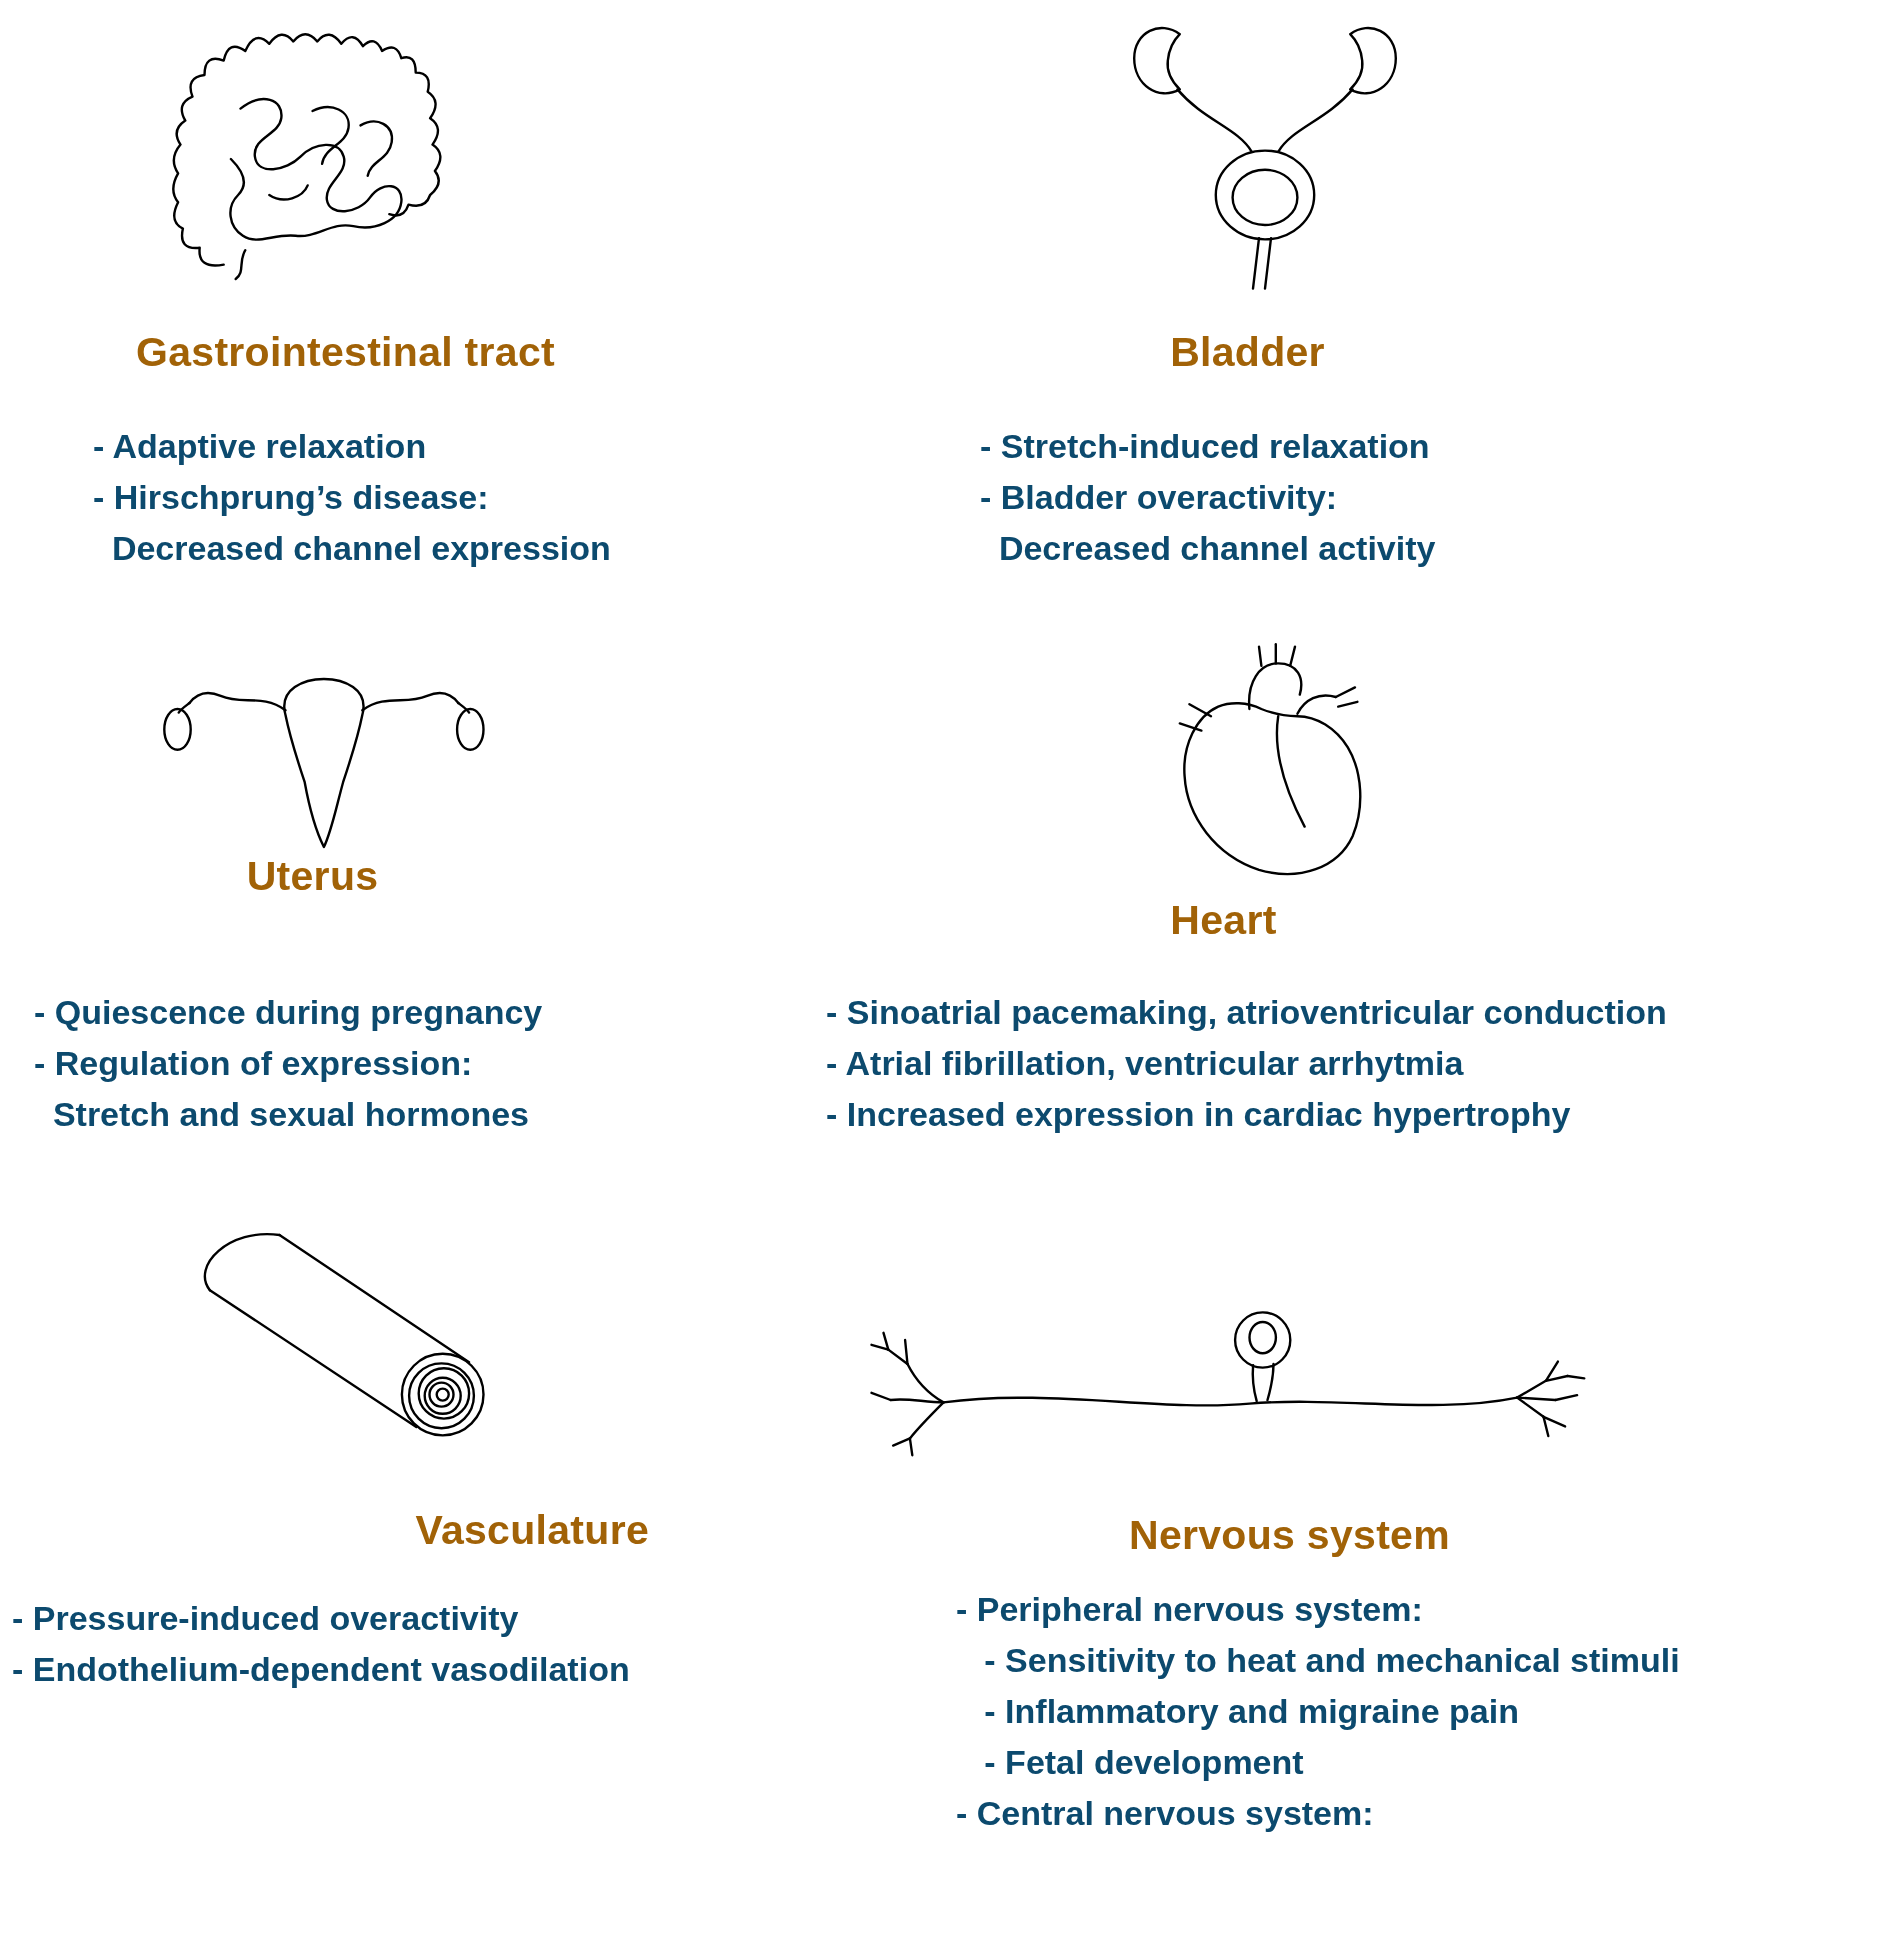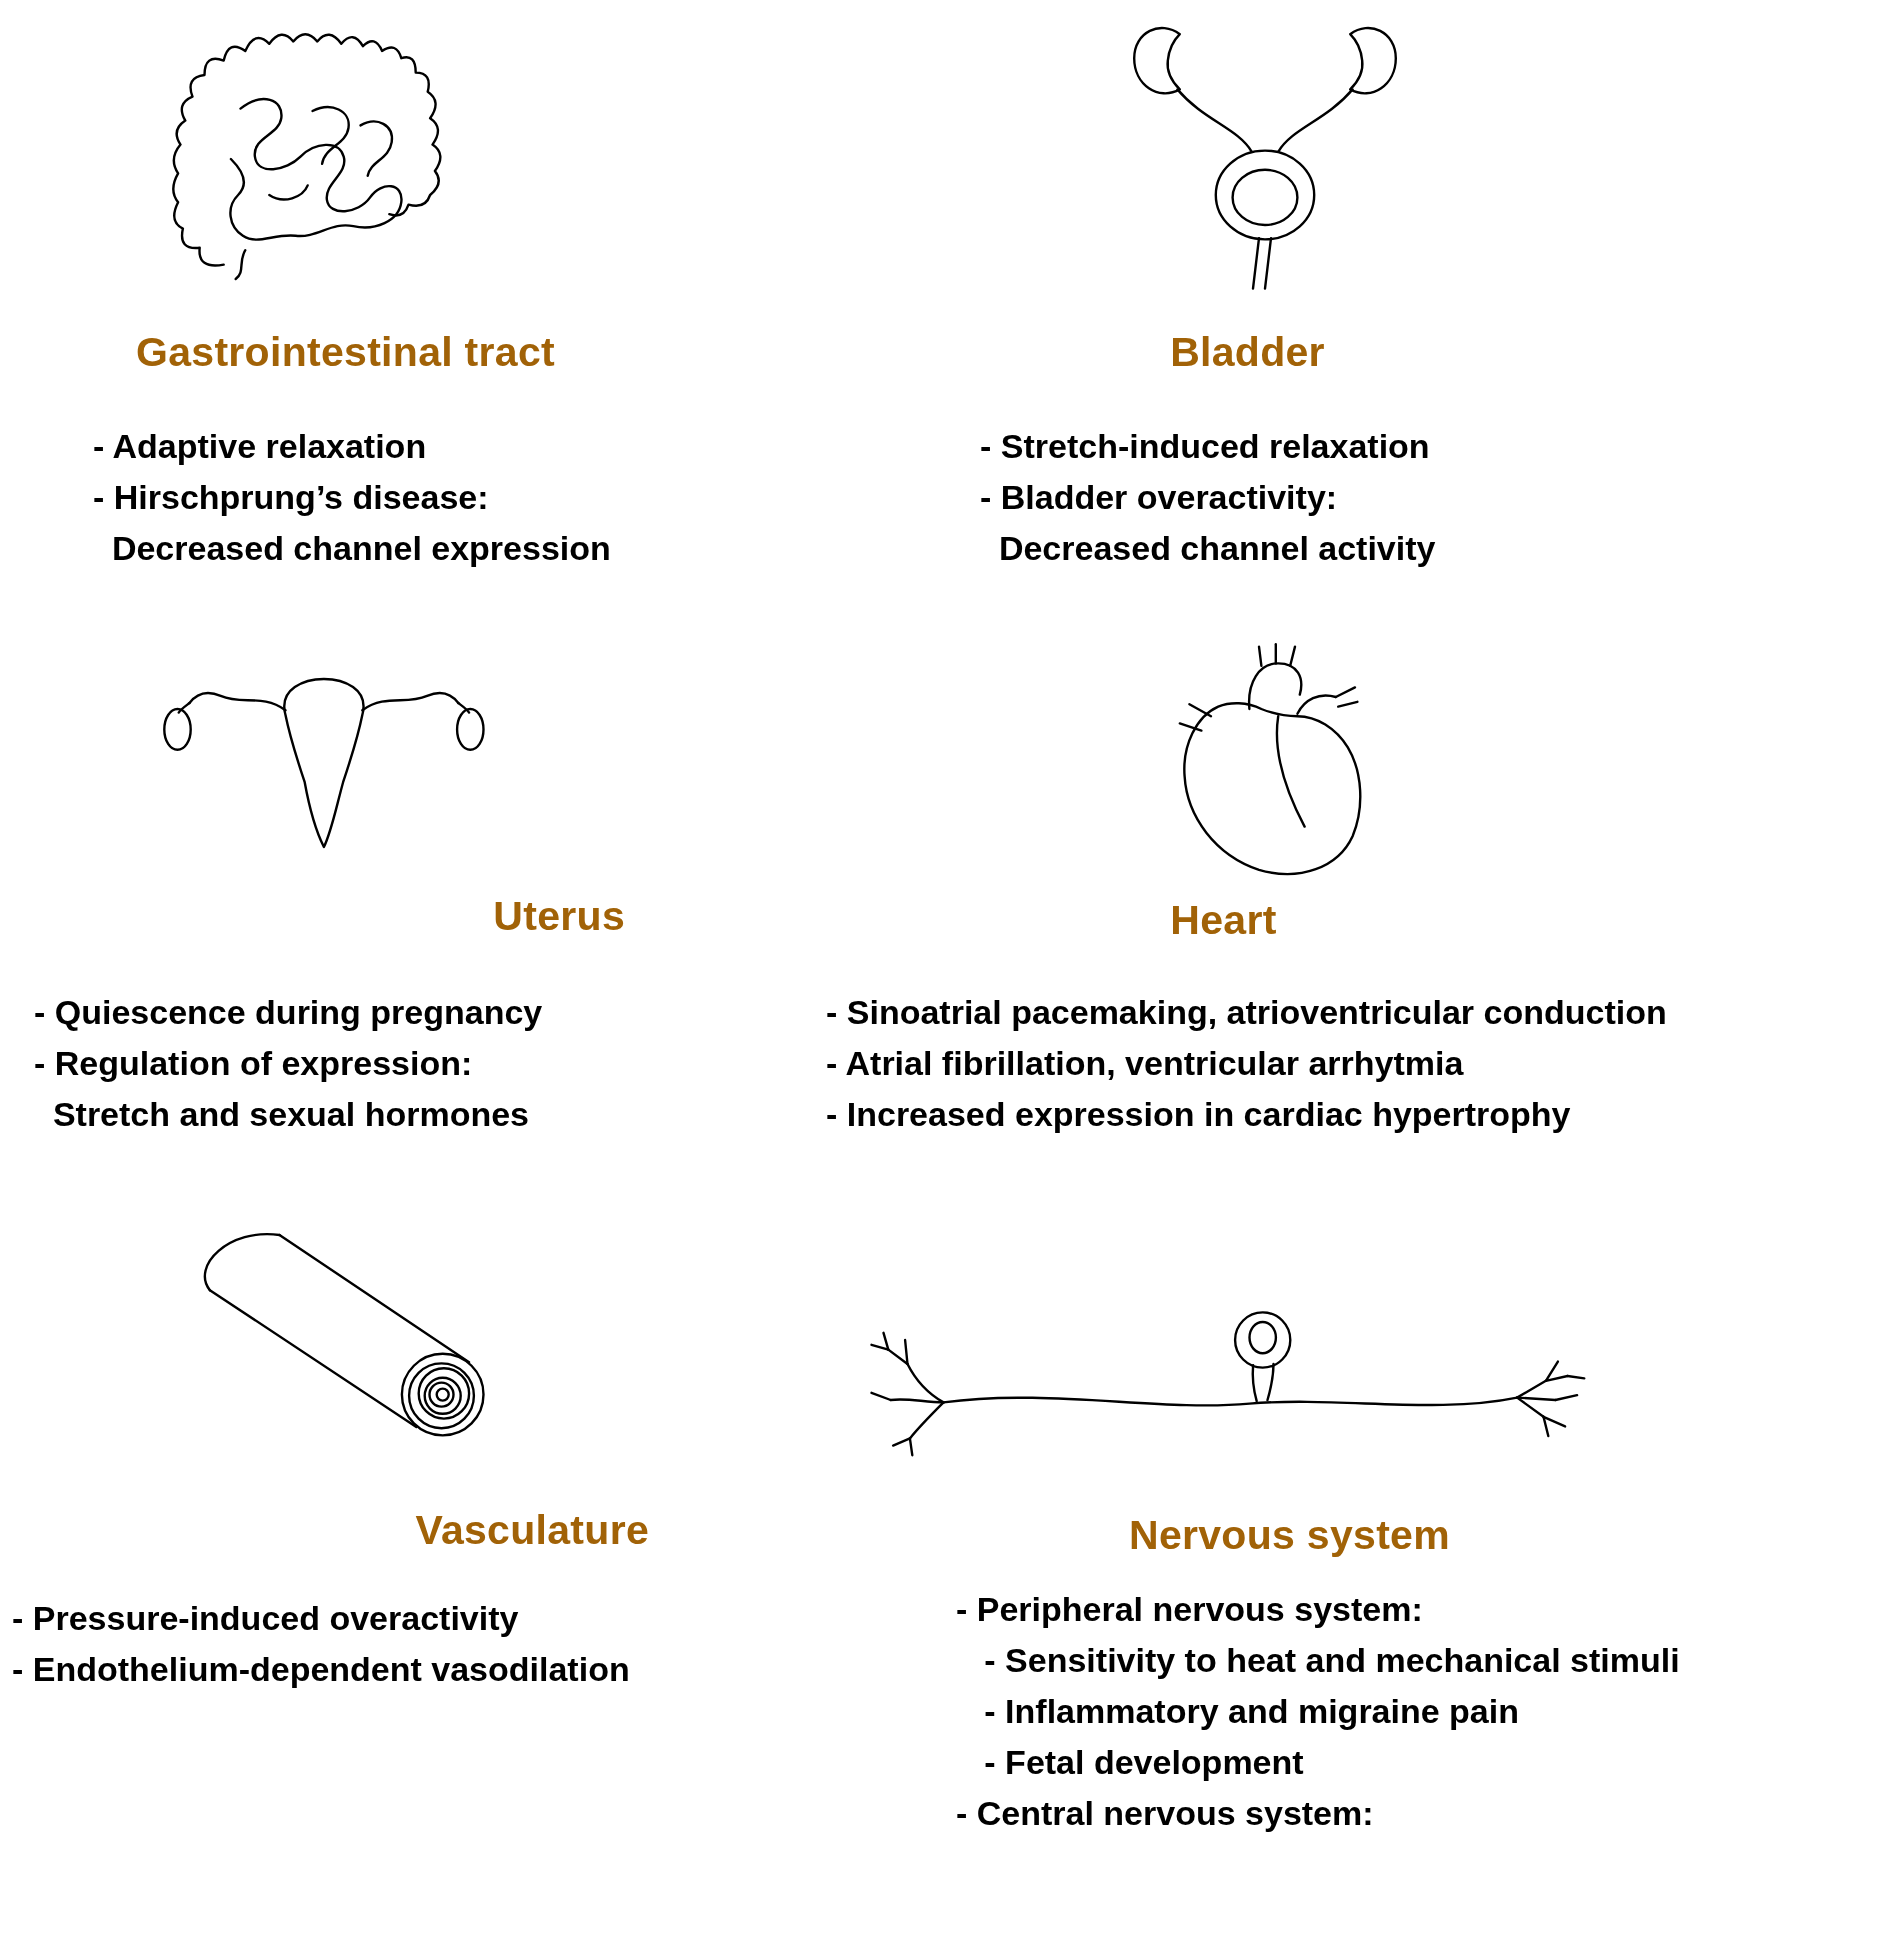--- a/index.html
+++ b/index.html
@@ -14,31 +14,31 @@
   .icon path, .icon circle, .icon ellipse, .icon line {
     fill:none; stroke:#000000; stroke-width:2;
     stroke-linecap:round; stroke-linejoin:round;
   }
   .title {
     position:absolute; font-weight:bold; font-size:41px;
     text-align:center; letter-spacing:0.3px; color:#a16207;
   }
   .lines {
     position:absolute; font-weight:bold; font-size:34px;
-    line-height:1.5; color:#000000;
+    line-height:1.5; color:#0c4a6e;
   }
   .lines > div { white-space:pre; }
 
   
   .icon-gi          { left:280;  top:25;   width:325px;  height:276px; left:168px;  top:15px; }
   .title-gi         { left:0px;    top:329px;  width:691px; }
   .lines-gi         { left:93px;  top:421px; }
 
   .icon-uterus      { left:141px;  top:655px; width:367px;  height:228px; }
-  .title-uterus     { left:0px;    top:893px; width:625px;text-align:right; }
+  .title-uterus     { left:0px;    top:853px; width:625px; }
   .lines-uterus     { left:34px;   top:987px; }
 
   .icon-vessel      { left:171px;  top:1223px; width:331px;  height:258px; }
   .title-vessel     { left:24px;   top:1507px; width:625px;text-align:right; }
   .lines-vessel     { left:12px;   top:1593px; }
 
   
   .icon-bladder     { left:1115px; top:15px;   width:300px;  height:282px; }
   .title-bladder    { left:938px; top:329px;  width:619px; }
   .lines-bladder    { left:980px; top:421px; }

